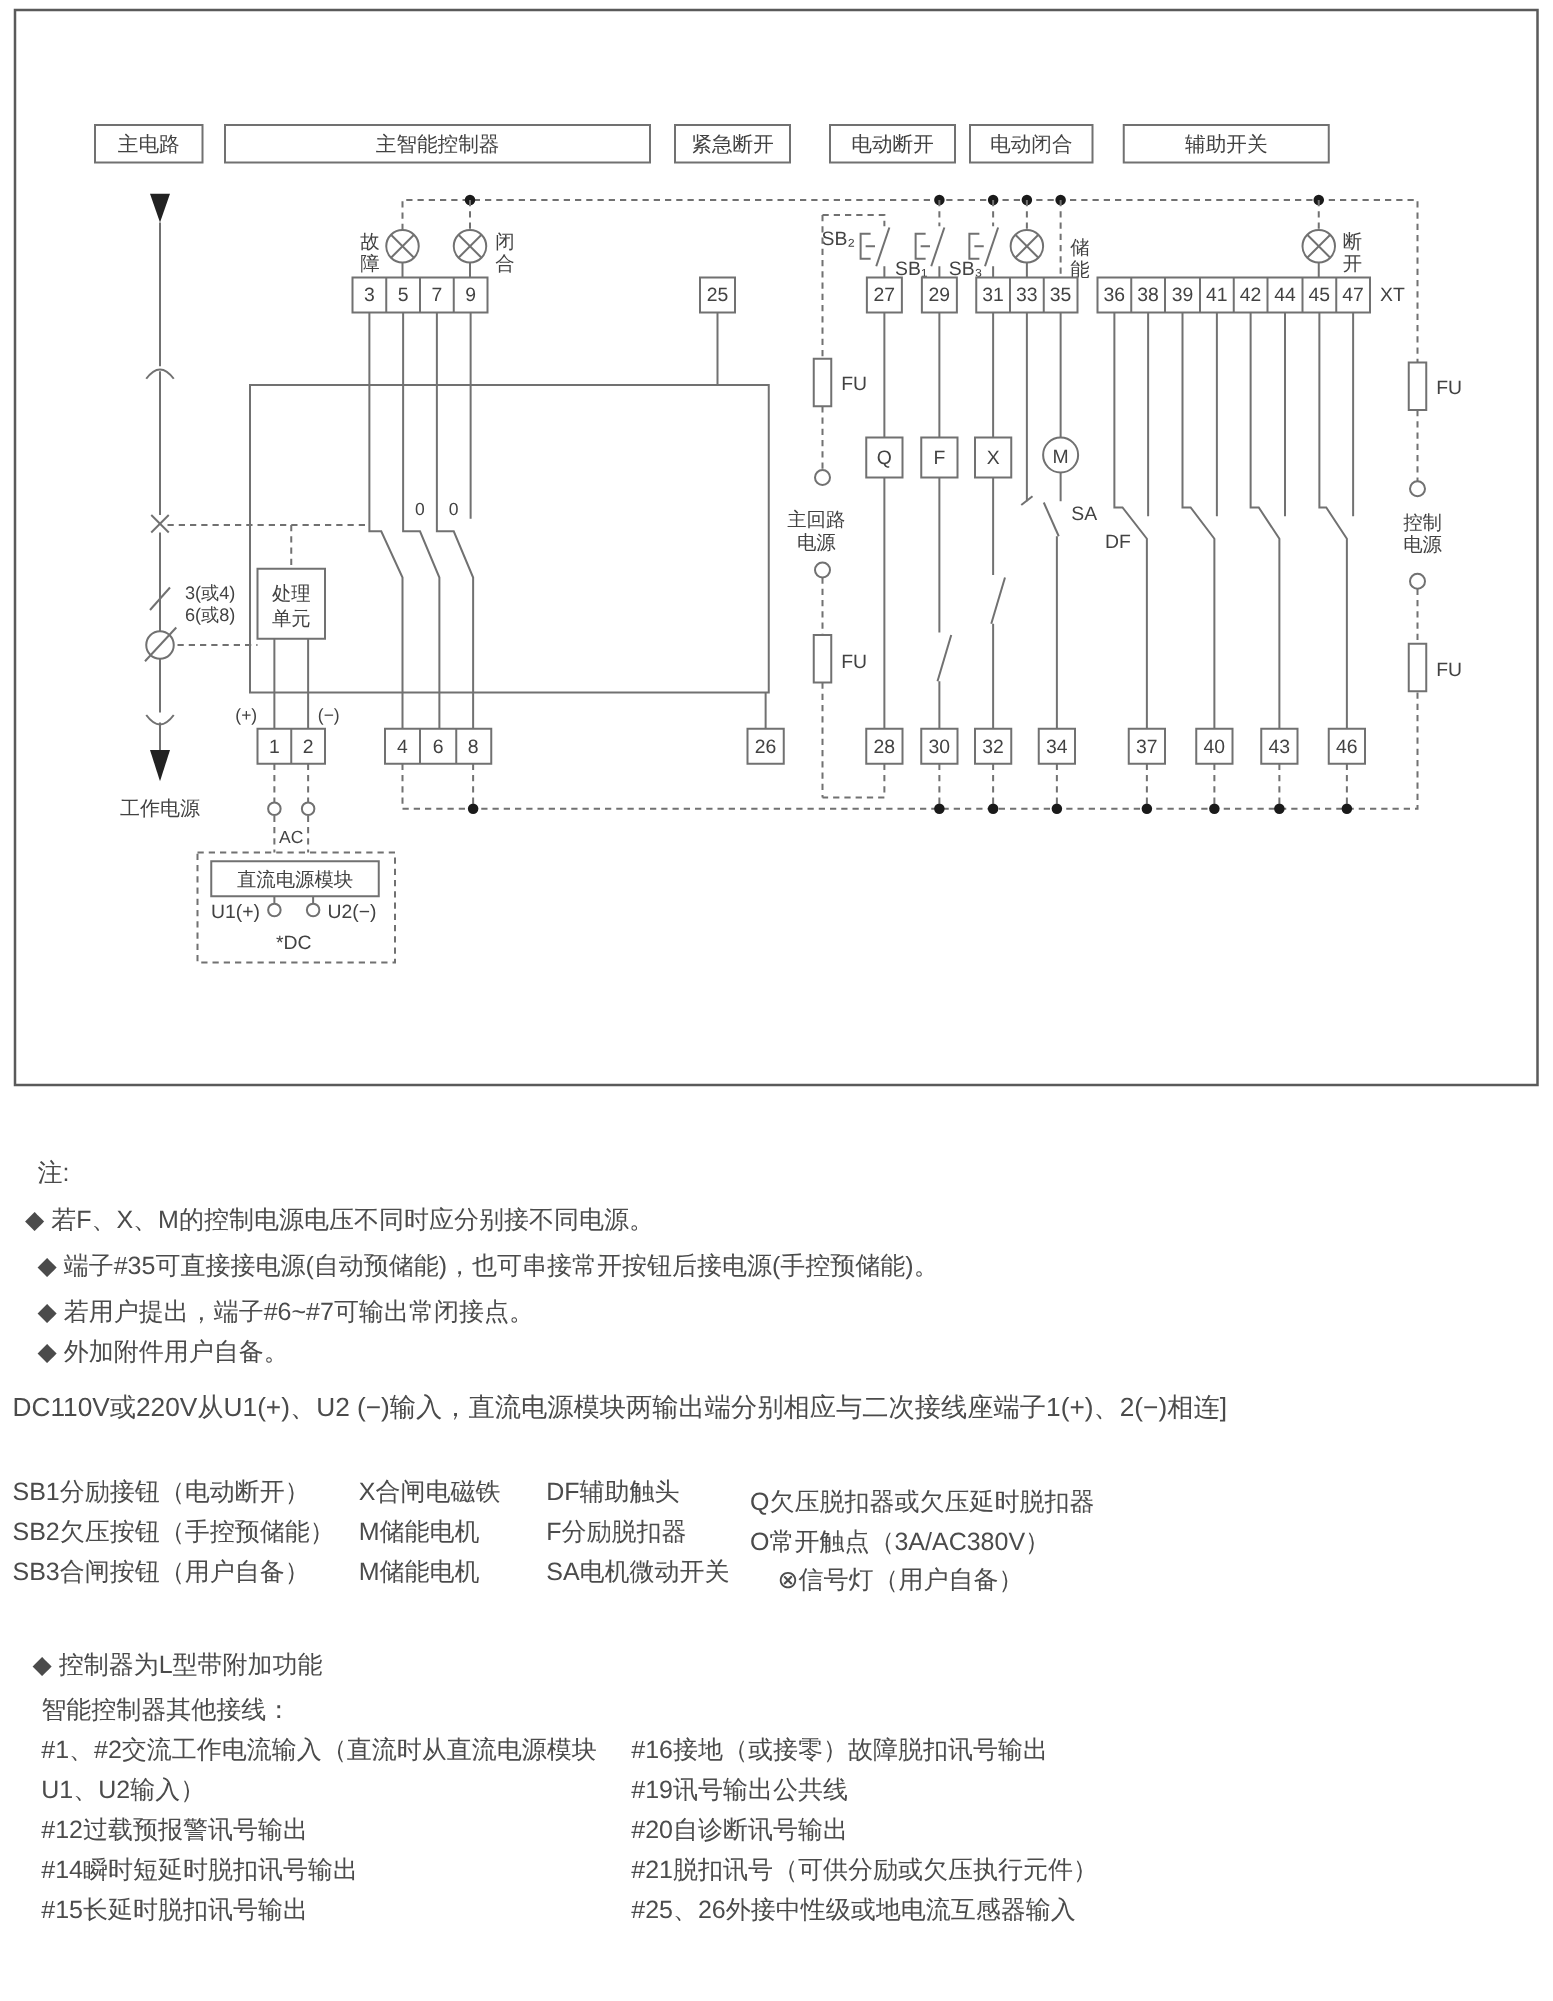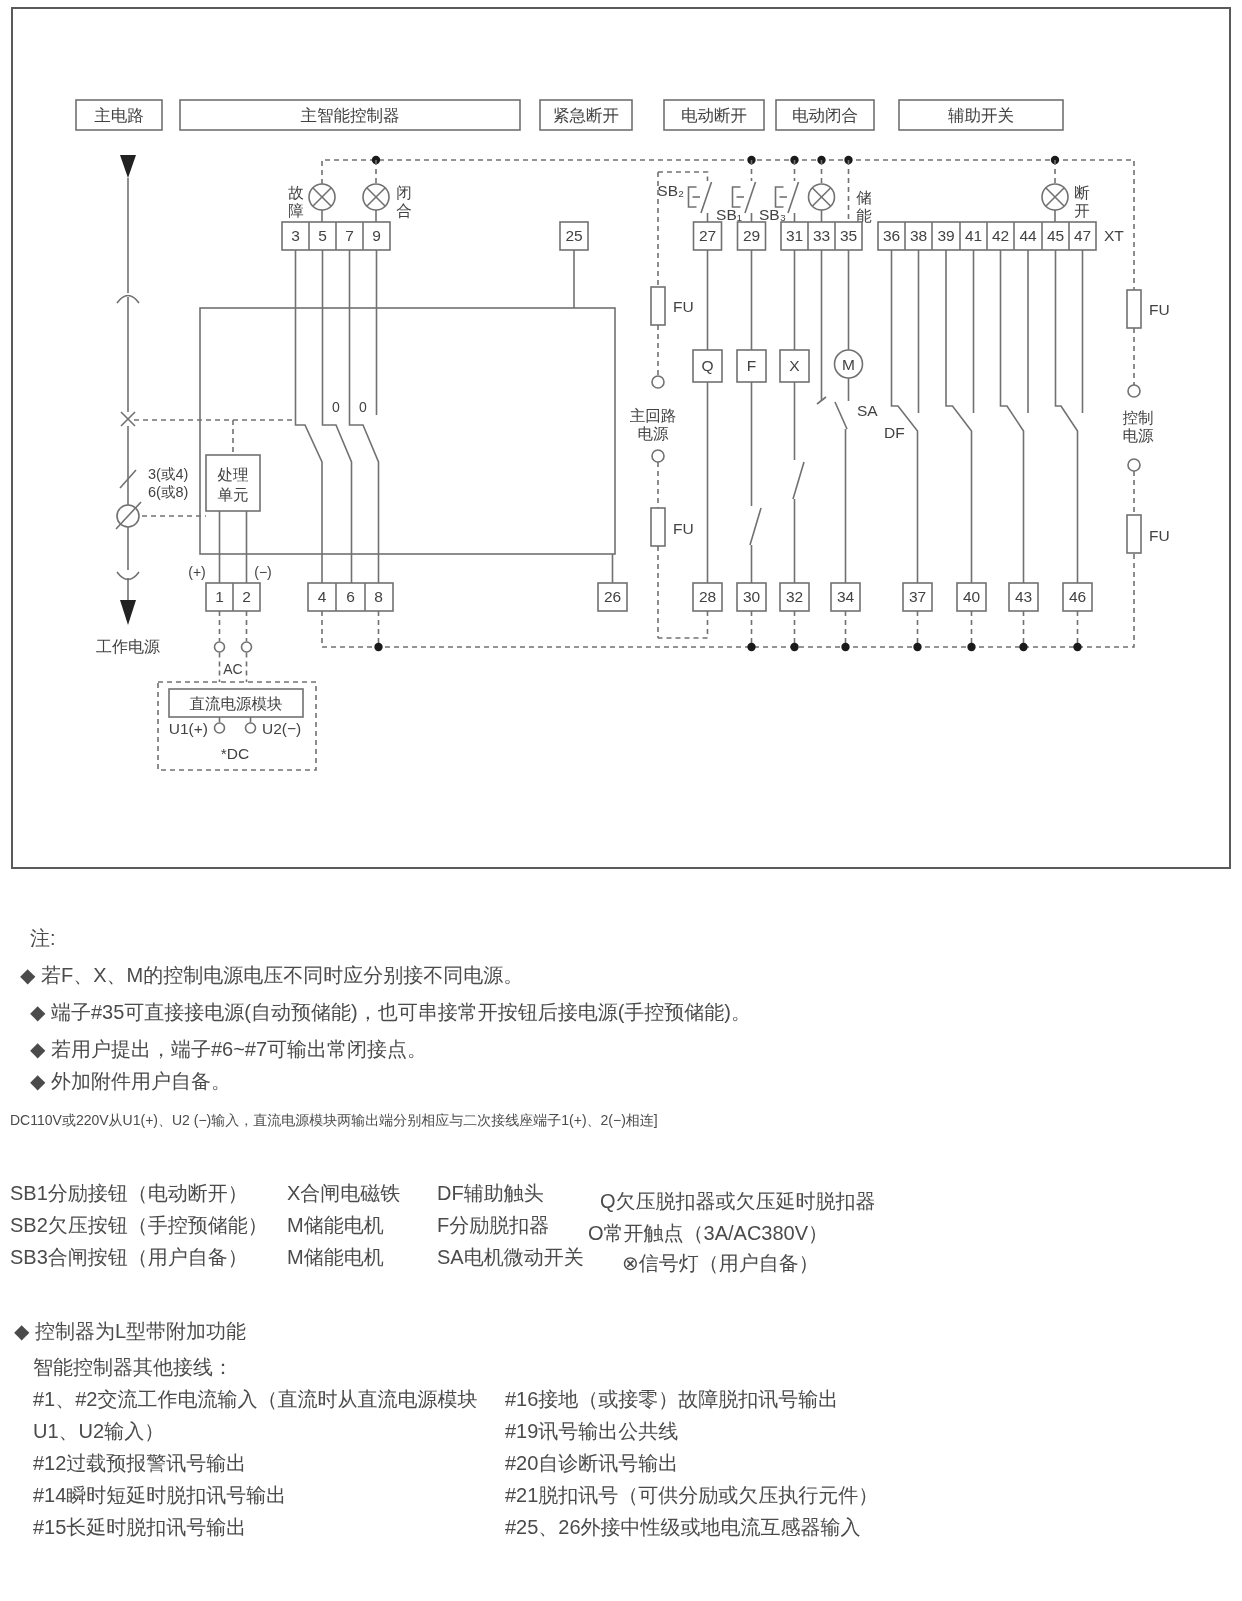--- a/index.html
+++ b/index.html
@@ -12,21 +12,21 @@
   svg .frame{stroke:#5a5a5a;stroke-width:2;fill:none;}
   svg .dot{fill:#1a1a1a;stroke:none;}
   svg .tri{fill:#222;stroke:none;}
   svg text{font-family:"Liberation Sans","DejaVu Sans",sans-serif;fill:#424242;}
   svg .t{font-size:15.5px;text-anchor:middle;}
   svg .tl{font-size:15.5px;text-anchor:start;}
   svg .te{font-size:15.5px;text-anchor:end;}
   svg .ts{font-size:14px;text-anchor:middle;}
   svg .hd{font-size:16.5px;text-anchor:middle;}
   .txt{position:absolute;font-size:20px;white-space:nowrap;color:#4b4b4b;}
-  .big{font-size:14px;}
+  .big{font-size:21px;}
 </style>
 </head>
 <body>
 
 <svg id="diagram" width="1242" height="880" viewBox="0 0 1242 880">
 
   <rect x="12" y="8" width="1218" height="860" class="frame"></rect>
 
   <g>
     <rect x="76" y="100" width="86" height="30" class="nf"></rect>
@@ -380,26 +380,26 @@
   <div class="txt" style="left:10px;top:1180px">SB1分励接钮（电动断开）</div>
   <div class="txt" style="left:10px;top:1212px">SB2欠压按钮（手控预储能）</div>
   <div class="txt" style="left:10px;top:1244px">SB3合闸按钮（用户自备）</div>
   <div class="txt" style="left:287px;top:1180px">X合闸电磁铁</div>
   <div class="txt" style="left:287px;top:1212px">M储能电机</div>
   <div class="txt" style="left:287px;top:1244px">M储能电机</div>
   <div class="txt" style="left:437px;top:1180px">DF辅助触头</div>
   <div class="txt" style="left:437px;top:1212px">F分励脱扣器</div>
   <div class="txt" style="left:437px;top:1244px">SA电机微动开关</div>
   <div class="txt" style="left:600px;top:1188px">Q欠压脱扣器或欠压延时脱扣器</div>
-  <div class="txt" style="left:588px;top:1220px">O常开触点（3A/AC380V）</div>
+  <div class="txt" style="left:600px;top:1220px">O常开触点（3A/AC380V）</div>
   <div class="txt" style="left:622px;top:1250px">⊗信号灯（用户自备）</div>
 </div>
 
 <div>
-  <div class="txt" style="left:14px;top:1318px">◆ 控制器为L型带附加功能</div>
+  <div class="txt" style="left:26px;top:1318px">◆ 控制器为L型带附加功能</div>
   <div class="txt" style="left:33px;top:1354px">智能控制器其他接线：</div>
   <div class="txt" style="left:33px;top:1386px">#1、#2交流工作电流输入（直流时从直流电源模块</div>
   <div class="txt" style="left:33px;top:1418px">U1、U2输入）</div>
   <div class="txt" style="left:33px;top:1450px">#12过载预报警讯号输出</div>
   <div class="txt" style="left:33px;top:1482px">#14瞬时短延时脱扣讯号输出</div>
   <div class="txt" style="left:33px;top:1514px">#15长延时脱扣讯号输出</div>
   <div class="txt" style="left:505px;top:1386px">#16接地（或接零）故障脱扣讯号输出</div>
   <div class="txt" style="left:505px;top:1418px">#19讯号输出公共线</div>
   <div class="txt" style="left:505px;top:1450px">#20自诊断讯号输出</div>
   <div class="txt" style="left:505px;top:1482px">#21脱扣讯号（可供分励或欠压执行元件）</div>

